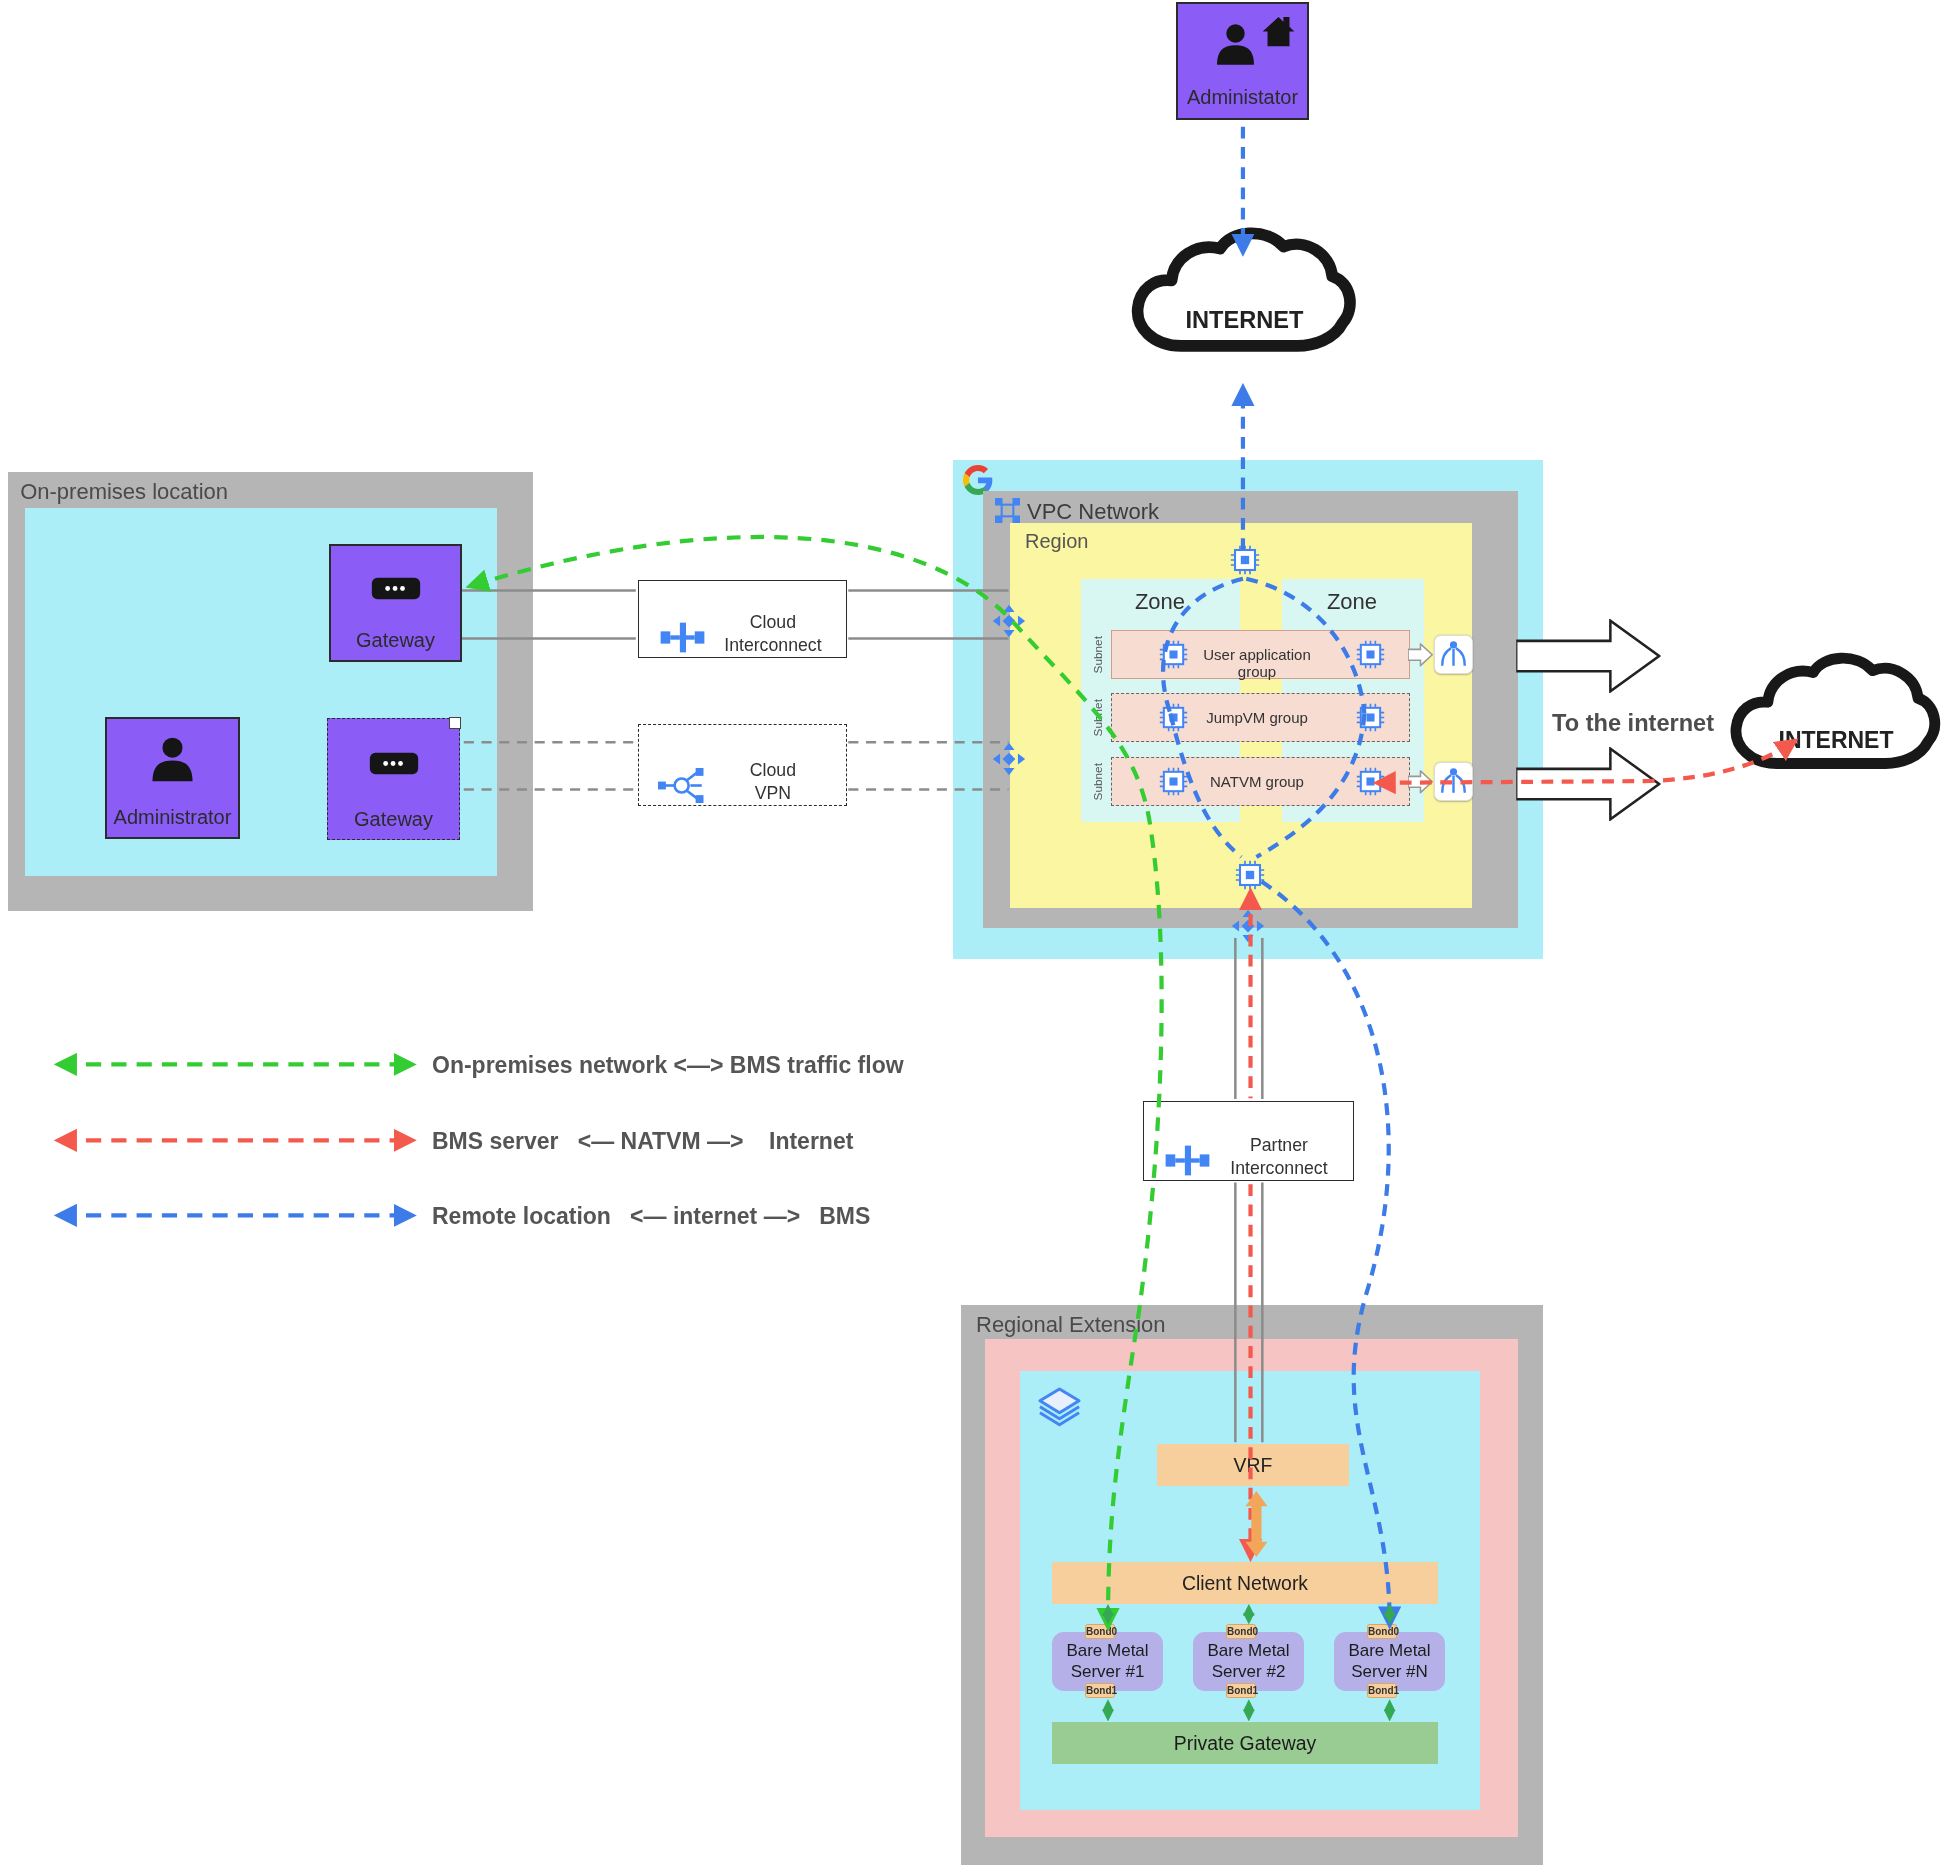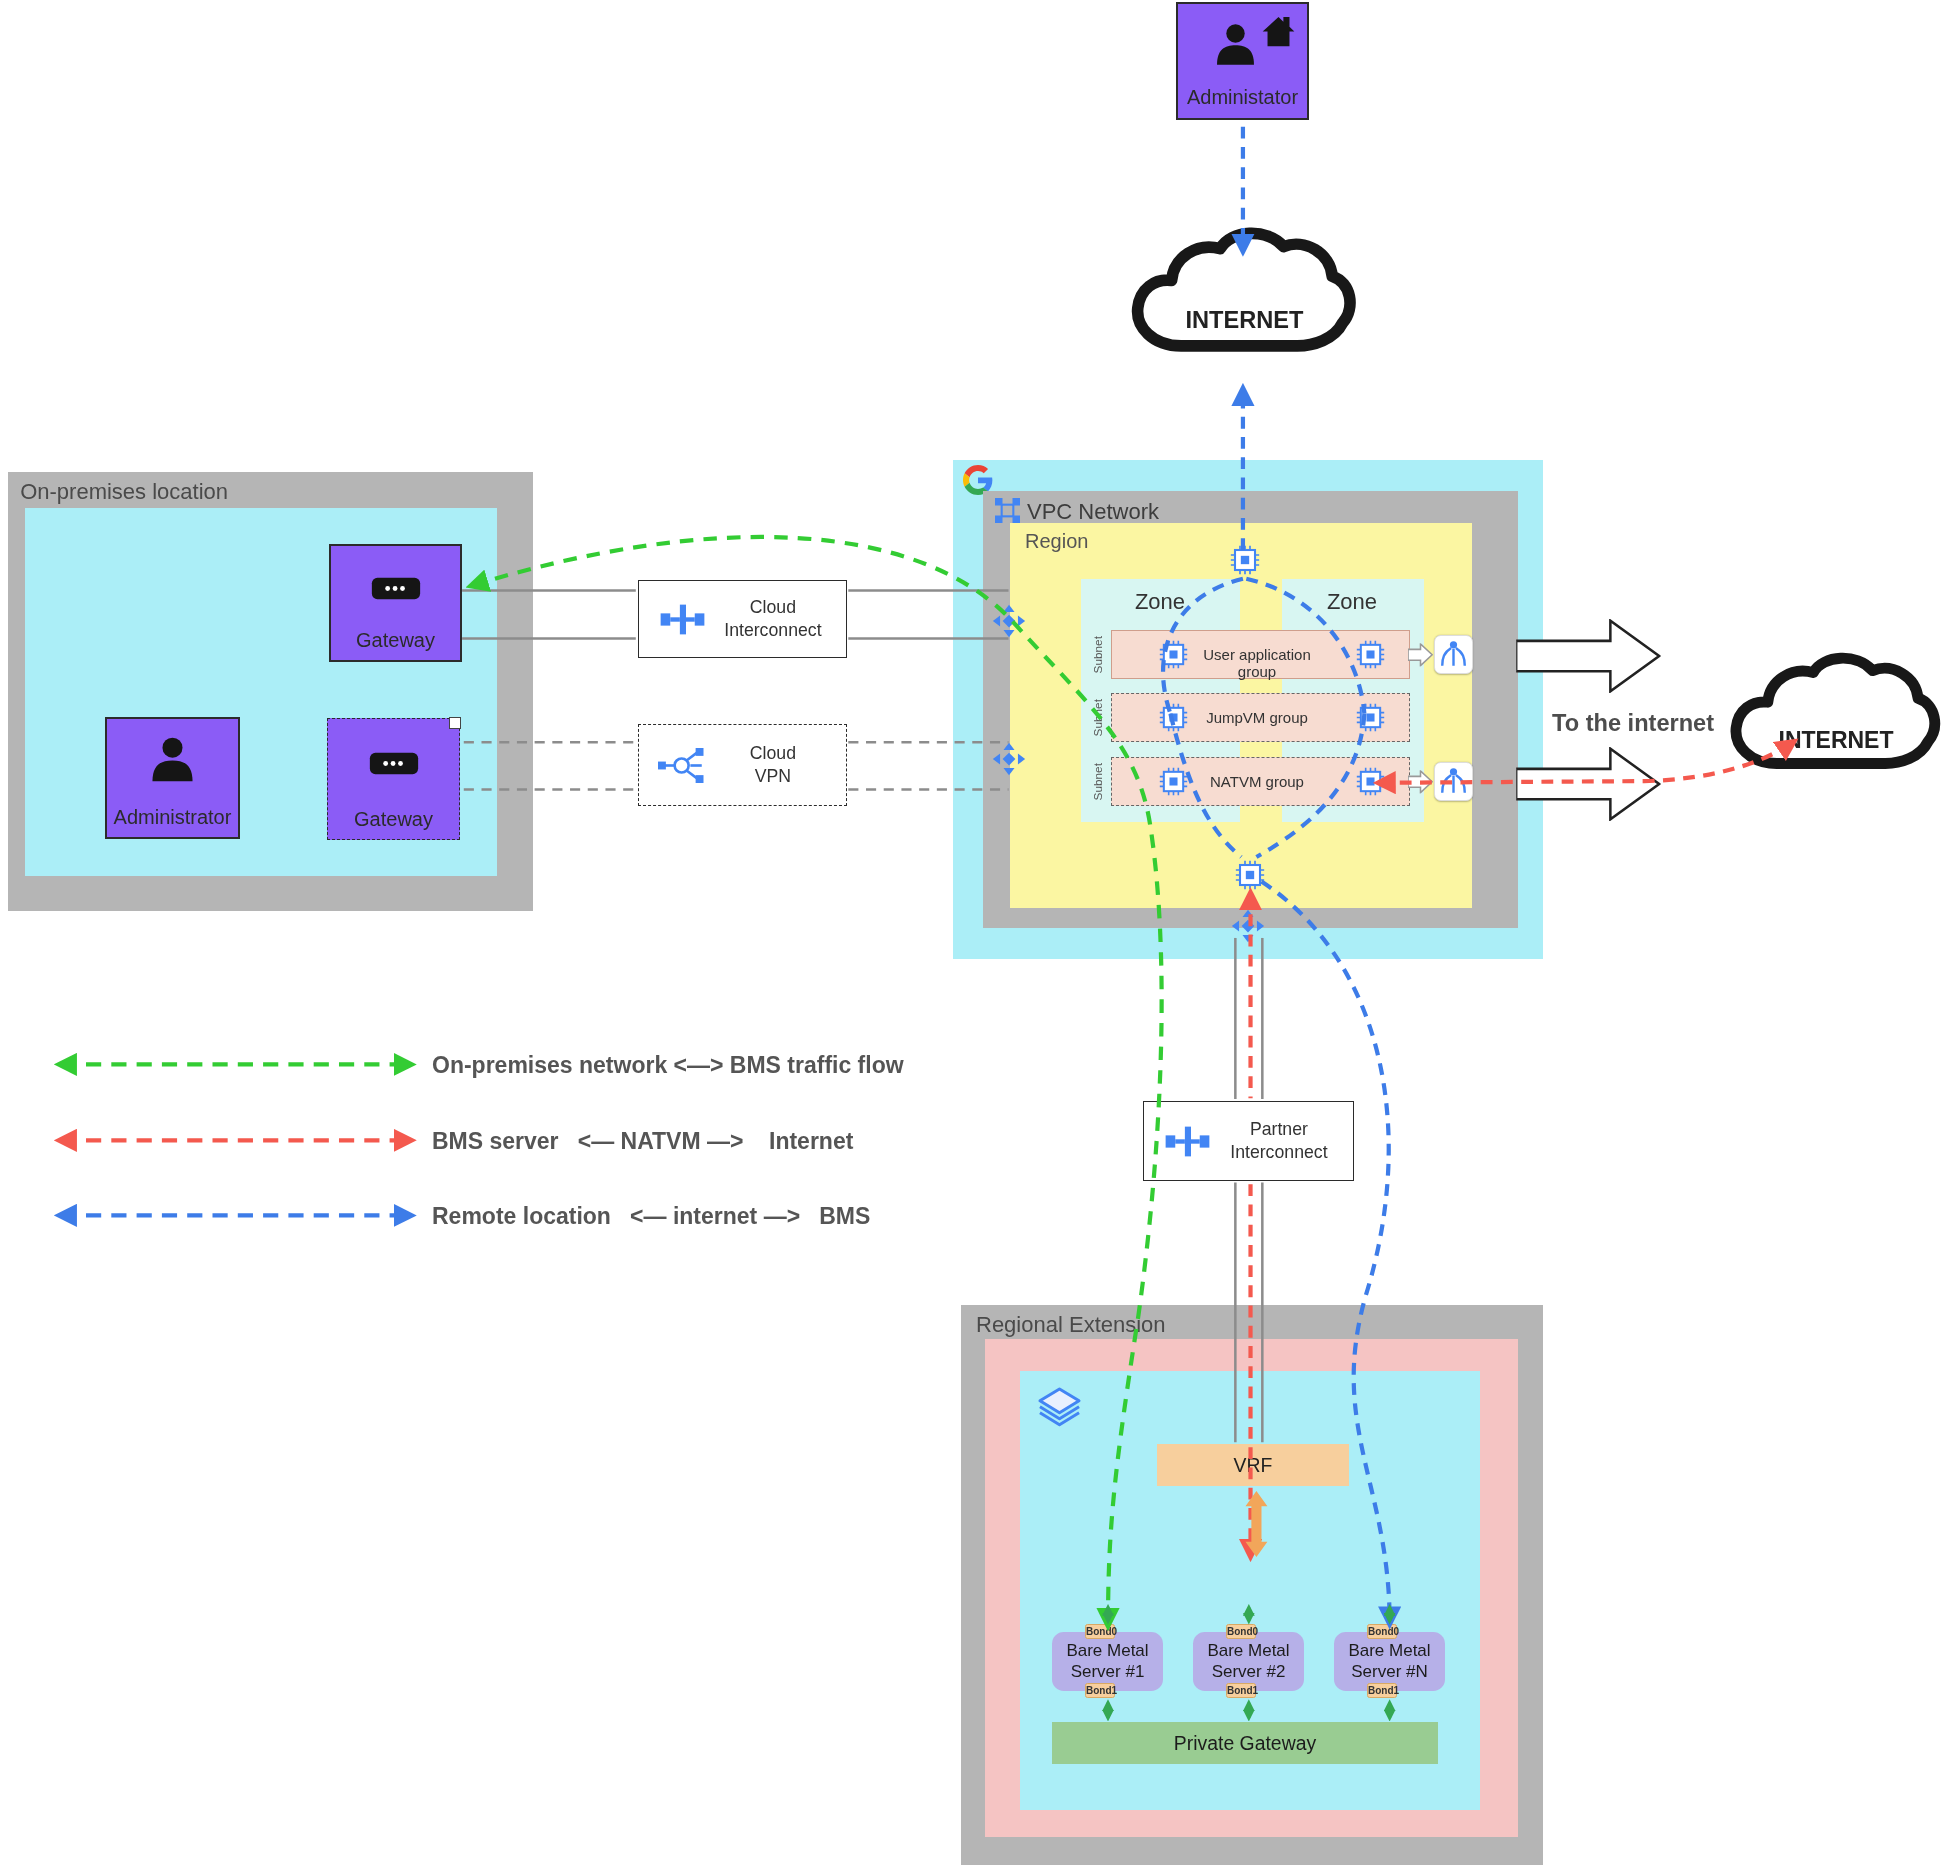--- a/index.html
+++ b/index.html
@@ -12,21 +12,21 @@
     --gray-line:#8c8c8c; --cyan:#abeef7; --zone-cyan:#d8f6f2; --yellow:#fbf6a2;
     --frame:#b5b5b5; --salmon:#f7dcd1; --pink:#f5c4c3; --purple:#b6b0e8;
     --orange:#f7cf9d; --greenbox:#99cc92;
   }
   .panel{position:absolute;background:var(--frame)}
   .panel-title{position:absolute;font-size:22px;color:#4a4a4a}
   .cyanbox{position:absolute;background:var(--cyan)}
   .node{position:absolute;background:#8b5cf6;border:2.1px solid #2b2b2b;text-align:center}
   .node.dashed{border-style:dashed;border-width:1.7px}
   .node .lbl{position:absolute;left:0;right:0;bottom:8.4px;font-size:20px;color:#2b2b2b}
-  .linkbox{position:absolute;background:#fff;border:1.7px solid #2b2b2b;display:flex;align-items:center;gap:11.8px;padding:0 19px}
+  .linkbox{position:absolute;background:#fff;border:1.7px solid #2b2b2b;display:flex;align-items:flex-end;gap:11.8px;padding:0 19px}
   .linkbox.dashed{border-style:dashed}
   .linkbox .txt{flex:1;text-align:center;font-size:17.7px;color:#333;line-height:1.3}
   .subnet-row{position:absolute;background:var(--salmon);border:1.3px solid #cf9e8c}
   .subnet-row.dashed{border:1.7px dashed #666}
   .row-label{position:absolute;font-size:15px;color:#333;text-align:center}
   .subnet-side{position:absolute;width:49px;height:13.5px;transform:rotate(-90deg);transform-origin:center;font-size:11.8px;color:#555;text-align:center}
   .zone-label{position:absolute;width:84px;text-align:center;font-size:22px;color:#333}
   .lbbox{position:absolute;width:39px;height:39px;background:#fff;border:0.8px solid #ddd;border-radius:6.7px;box-shadow:0 0.8px 1.7px rgba(0,0,0,.25)}
   .cloud-wrap{position:absolute}
   .cloud-label{position:absolute;left:0;right:0;text-align:center;font-weight:bold;color:#222}
@@ -324,20 +324,21 @@
   <div class="panel" style="left:961px;top:1305px;width:582px;height:560px">
     <div class="panel-title" style="left:15px;top:6.7px">Regional Extension</div>
   </div>
   <div class="abs" style="left:985px;top:1339px;width:533px;height:498px;background:var(--pink)"></div>
   <div class="cyanbox" style="left:1020px;top:1371px;width:460px;height:439px"></div>
   <svg class="abs ic" style="left:1034px;top:1383px" width="51" height="51" viewBox="0 0 60 60">
       <use href="#s-layers"></use>
     </svg>
 
   <div class="orangebox" style="left:1157px;top:1444px;width:192px;height:42px">VRF</div>
+  <div class="orangebox" style="left:1052px;top:1562px;width:386px;height:42px">Client Network</div>
 
   <div class="server" style="left:1052px;top:1632px">Bare Metal Server #1</div>
   <div class="server" style="left:1193px;top:1632px">Bare Metal Server #2</div>
   <div class="server" style="left:1334px;top:1632px">Bare Metal Server #N</div>
 
   <div class="bond" style="left:1085px;top:1624px">Bond0</div>
   <div class="bond" style="left:1226px;top:1624px">Bond0</div>
   <div class="bond" style="left:1367px;top:1624px">Bond0</div>
   <div class="bond" style="left:1085px;top:1683px">Bond1</div>
   <div class="bond" style="left:1226px;top:1683px">Bond1</div>

